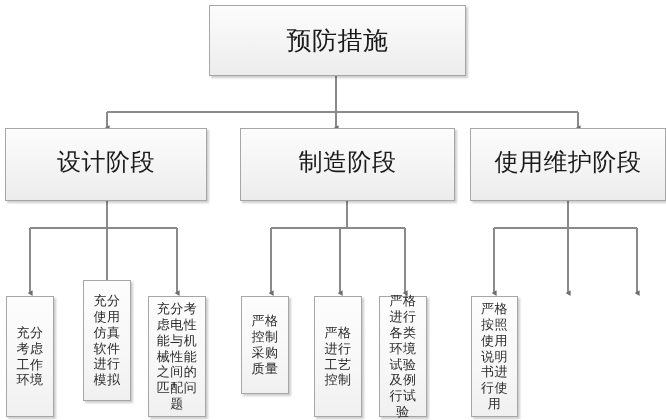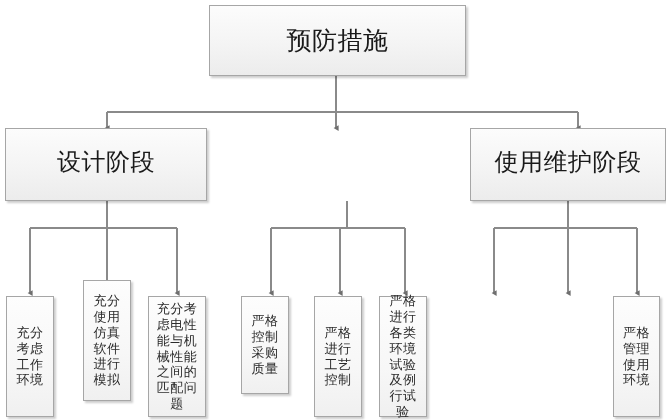--- a/index.html
+++ b/index.html
@@ -102,20 +102,23 @@
     </g>
   </svg>
 
   <div class="node node-root" style="left:209px; top:5px; width:257px; height:71px;">
     <span class="label">预防措施</span>
   </div>
 
   <div class="node node-stage" style="left:5px; top:128px; width:202px; height:73px;">
     <span class="label">设计阶段</span>
   </div>
+  <div class="node node-stage" style="left:240px; top:128px; width:215px; height:73px;">
+    <span class="label">制造阶段</span>
+  </div>
   <div class="node node-stage" style="left:470px; top:128px; width:196px; height:73px;">
     <span class="label">使用维护阶段</span>
   </div>
 
   <div class="node node-leaf" style="left:6px; top:296px; width:48px; height:121px;">
     <span class="label">充分考虑工作环境</span>
   </div>
   <div class="node node-leaf" style="left:83px; top:280px; width:48px; height:121px;">
     <span class="label">充分使用仿真软件进行模拟</span>
   </div>
@@ -126,17 +129,17 @@
   <div class="node node-leaf" style="left:241px; top:296px; width:48px; height:98px;">
     <span class="label">严格控制采购质量</span>
   </div>
   <div class="node node-leaf" style="left:314px; top:296px; width:48px; height:121px;">
     <span class="label">严格进行工艺控制</span>
   </div>
   <div class="node node-leaf" style="left:379px; top:296px; width:48px; height:121px;">
     <span class="label">严格进行各类环境试验及例行试验</span>
   </div>
 
-  <div class="node node-leaf" style="left:613px; top:296px; width:47px; height:121px;">
-    <span class="label">严格管理使用环境</span>
+  <div class="node node-leaf" style="left:471px; top:296px; width:47px; height:121px;">
+    <span class="label">严格按照使用说明书进行使用</span>
   </div>
 
 </div>
 
 </body></html>

